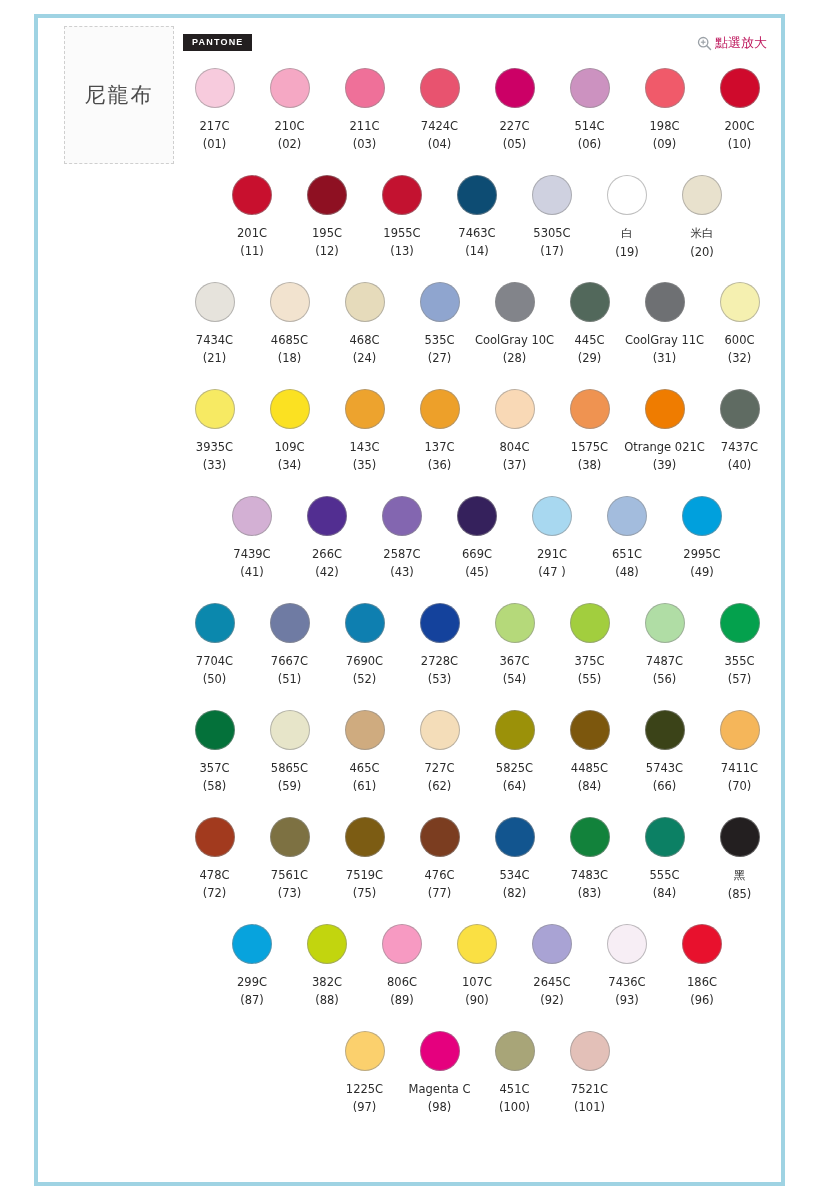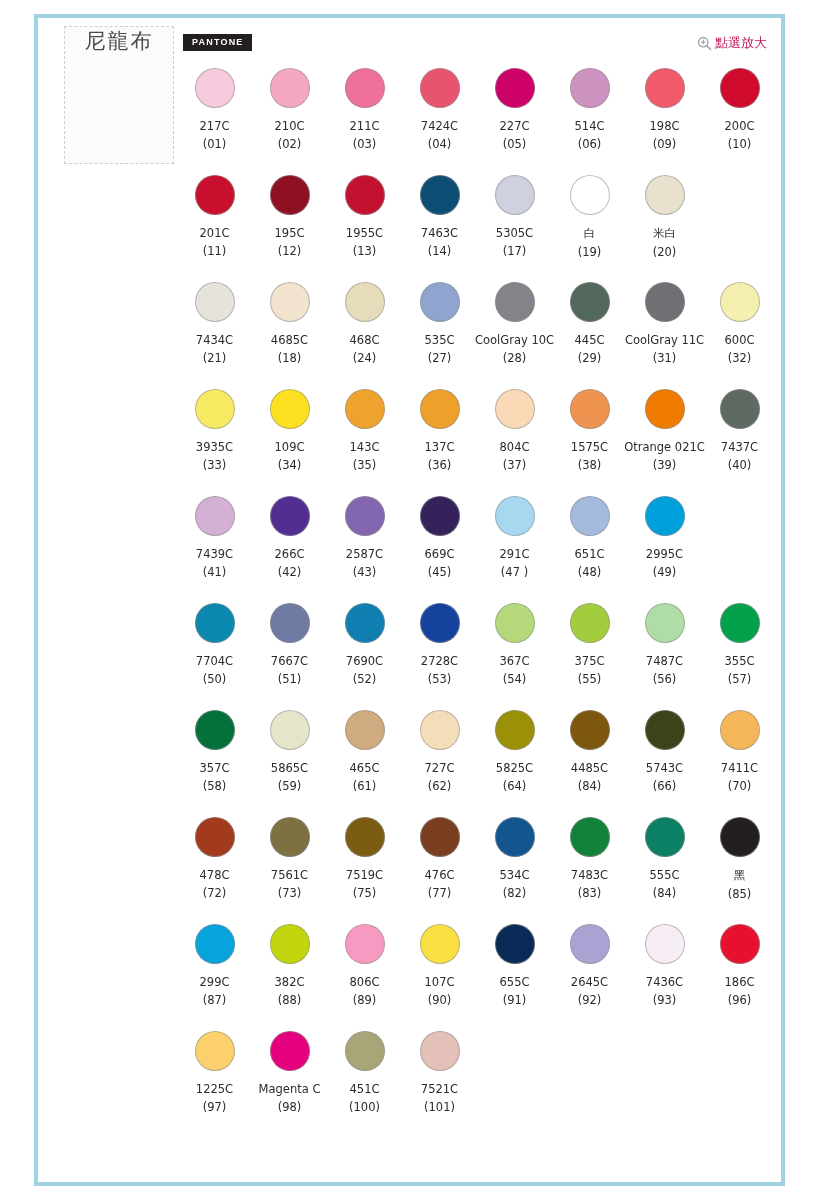--- a/index.html
+++ b/index.html
@@ -40,20 +40,21 @@
   .material-box {
     position: absolute;
     left: 26px;
     top: 8px;
     width: 110px;
     height: 138px;
     box-sizing: border-box;
     border: 1px dashed #cfcfcf;
     background: #fbfbfb;
     display: flex;
+    align-items: center;
     justify-content: center;
   }
   .material-label {
     font-size: 21px;
     color: #4b4b4b;
     letter-spacing: 2px;
     font-family: "DejaVu Sans", "Liberation Sans", sans-serif;
   }
 
   
@@ -88,20 +89,21 @@
   
   .grid {
     position: absolute;
     left: 139px;
     top: 48px;
     width: 600px;
   }
   .row {
     display: flex;
     height: 107px;
+    justify-content: center;
   }
   .cell {
     width: 75px;
     display: flex;
     flex-direction: column;
     align-items: center;
   }
   .dot {
     width: 40px;
     height: 40px;
@@ -492,25 +494,20 @@
             <div class="dot" style="background: rgb(247, 154, 194);"></div>
             <div class="name">806C</div>
             <div class="idx">(89)</div>
           </div>
           <div class="cell">
             <div class="dot" style="background: rgb(250, 224, 67);"></div>
             <div class="name">107C</div>
             <div class="idx">(90)</div>
           </div>
           <div class="cell">
-            <div class="dot" style="background: rgb(10, 43, 87);"></div>
-            <div class="name">655C</div>
-            <div class="idx">(91)</div>
-          </div>
-          <div class="cell">
             <div class="dot" style="background: rgb(169, 163, 212);"></div>
             <div class="name">2645C</div>
             <div class="idx">(92)</div>
           </div>
           <div class="cell">
             <div class="dot" style="background: rgb(247, 238, 245);"></div>
             <div class="name">7436C</div>
             <div class="idx">(93)</div>
           </div>
           <div class="cell">

